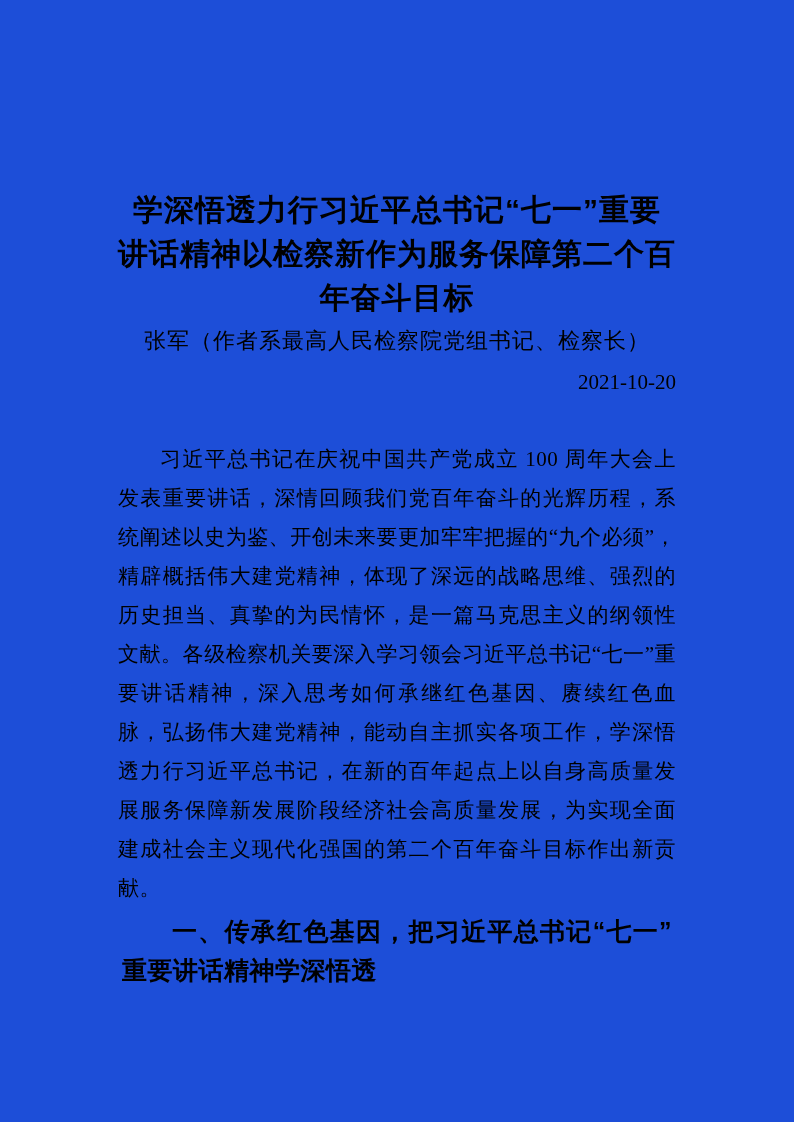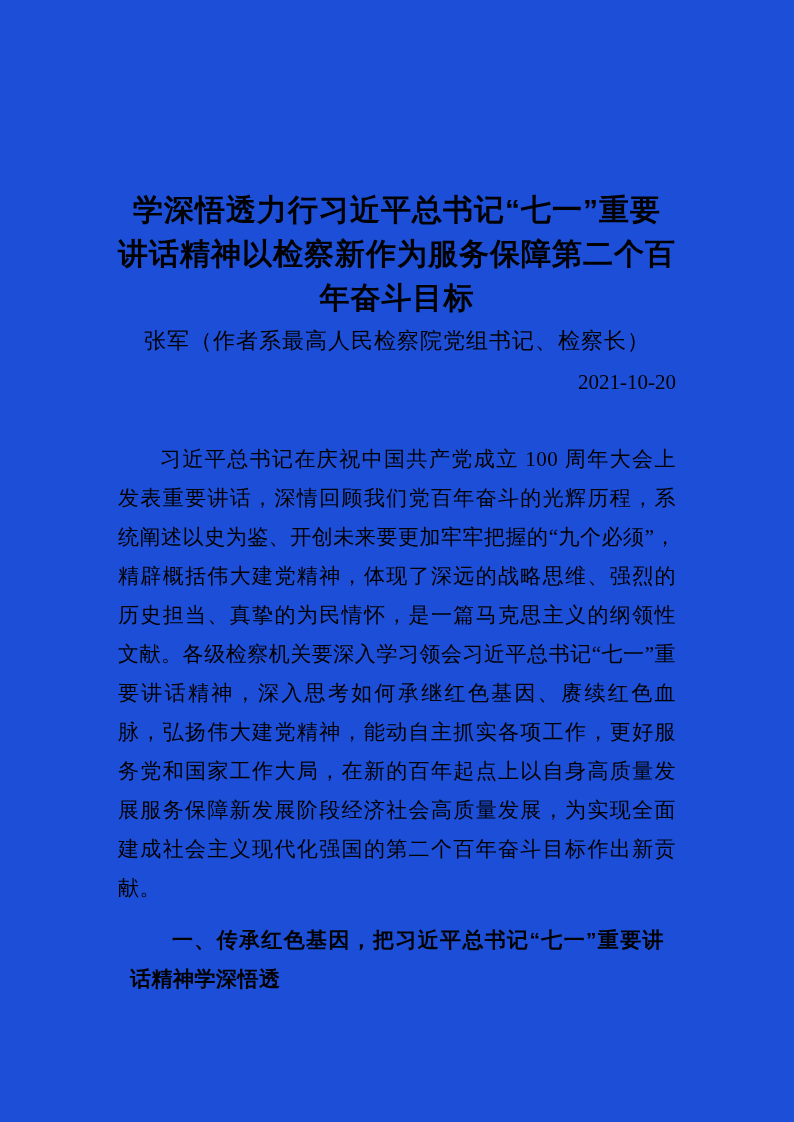--- a/index.html
+++ b/index.html
@@ -57,36 +57,36 @@
     letter-spacing: 0.5px;
     text-align: justify;
     text-justify: inter-character;
     text-indent: 2em;
     color: #000000;
   }
   .body-para.first {
     margin-top: 44px;
   }
   .section-heading {
-    margin: 12px;
+    margin: 4px;
     font-family: "Liberation Sans", "DejaVu Sans", sans-serif;
     font-weight: 700;
-    font-size: 21px;
+    font-size: 25px;
     line-height: 39px;
     letter-spacing: 0.5px;
     text-align: justify;
     text-justify: inter-character;
     text-indent: 2em;
     color: #000000;
   }
 </style>
 </head>
 <body>
 
 <div class="page">
   <div class="doc">
     <h1 class="doc-title">学深悟透力行习近平总书记“七一”重要讲话精神以检察新作为服务保障第二个百年奋斗目标</h1>
     <p class="byline">张军（作者系最高人民检察院党组书记、检察长）</p>
     <p class="pub-date">2021-10-20</p>
-    <p class="body-para first">习近平总书记在庆祝中国共产党成立 100 周年大会上发表重要讲话，深情回顾我们党百年奋斗的光辉历程，系统阐述以史为鉴、开创未来要更加牢牢把握的“九个必须”，精辟概括伟大建党精神，体现了深远的战略思维、强烈的历史担当、真挚的为民情怀，是一篇马克思主义的纲领性文献。各级检察机关要深入学习领会习近平总书记“七一”重要讲话精神，深入思考如何承继红色基因、赓续红色血脉，弘扬伟大建党精神，能动自主抓实各项工作，更好服务党和国家工作大局，在新的百年起点上以自身高质量发展服务保障新发展阶段经济社会高质量发展，为实现全面建成社会主义现代化强国的第二个百年奋斗目标作出新贡献。</p>
+    <p class="body-para first">习近平总书记在庆祝中国共产党成立 100 周年大会上发表重要讲话，深情回顾我们党百年奋斗的光辉历程，系统阐述以史为鉴、开创未来要更加牢牢把握的“九个必须”，精辟概括伟大建党精神，体现了深远的战略思维、强烈的历史担当、真挚的为民情怀，是一篇马克思主义的纲领性文献。各级检察机关要深入学习领会习近平总书记“七一”重要讲话精神，深入思考如何承继红色基因、赓续红色血脉，弘扬伟大建党精神，能动自主抓实各项工作，学深悟透力行习近平总书记，在新的百年起点上以自身高质量发展服务保障新发展阶段经济社会高质量发展，为实现全面建成社会主义现代化强国的第二个百年奋斗目标作出新贡献。</p>
     <h2 class="section-heading">一、传承红色基因，把习近平总书记“七一”重要讲话精神学深悟透</h2>
   </div>
 </div>
 
 </body></html>

